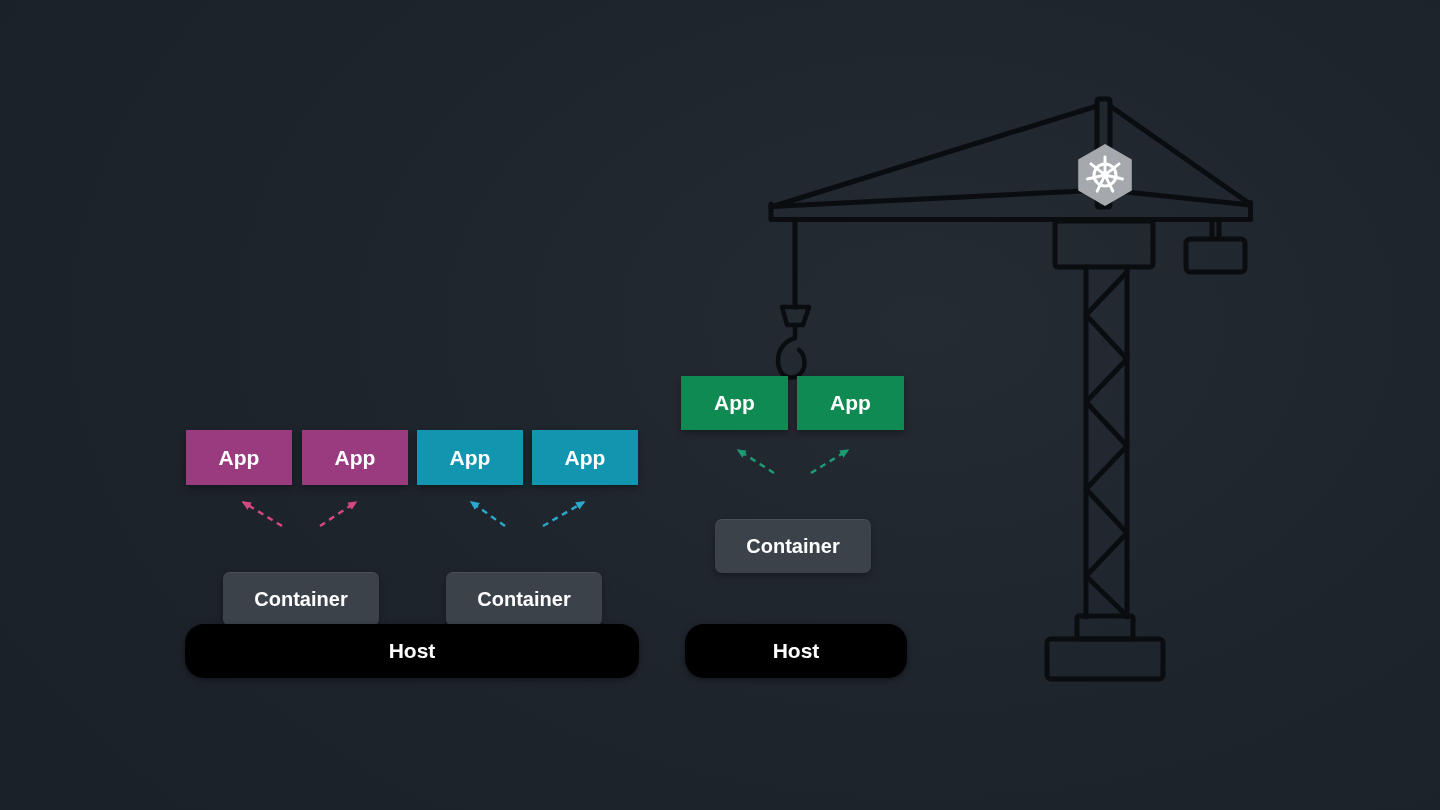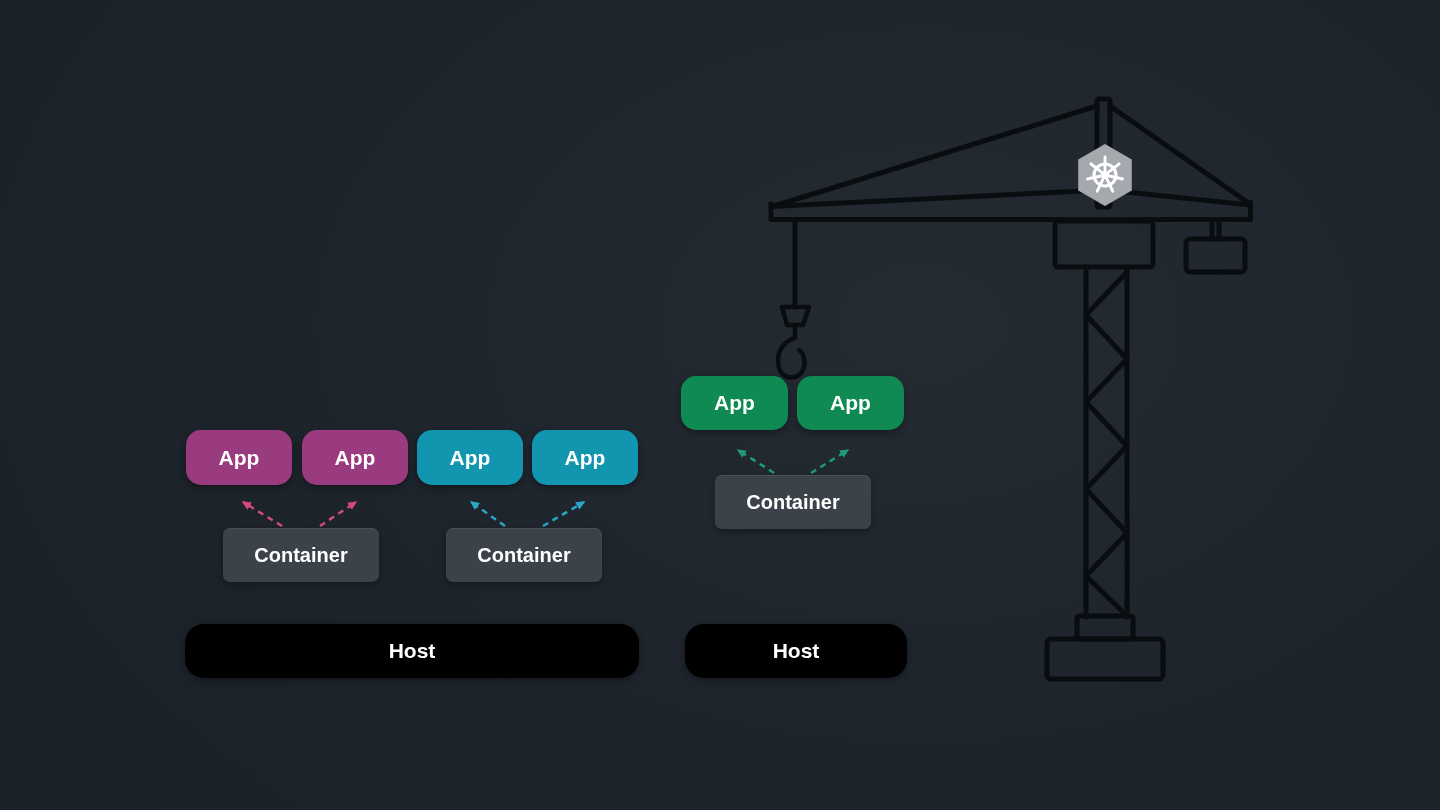--- a/index.html
+++ b/index.html
@@ -6,29 +6,30 @@
   .canvas{
     position:relative;width:1440px;height:810px;overflow:hidden;
     background:radial-gradient(1100px 760px at 64% 40%, #242b33 0%, #1e242c 55%, #1b2129 100%);
     font-family:"Liberation Sans","DejaVu Sans",sans-serif;
   }
   .art{position:absolute;left:0;top:0;z-index:1;pointer-events:none;}
   .box{
     position:absolute;z-index:2;display:flex;align-items:center;justify-content:center;
     color:#ffffff;font-weight:bold;box-sizing:border-box;
   }
-  .app{width:106px;height:55px;border-radius:15px;font-size:21px;
+  .app{width:106px;height:55px;border-radius:0;font-size:21px;
        box-shadow:0 3px 7px rgba(0,0,0,.35);}
   .app.green{width:107px;height:54px;}
   .purple{background:#9a3a7f;}
   .teal{background:#1295ae;}
   .green{background:#0f8a52;}
   .container-box{
     width:156px;height:54px;border-radius:7px;font-size:20px;background:#3b424a;
     box-shadow:inset 0 1px 0 rgba(255,255,255,.08), 0 3px 7px rgba(0,0,0,.3);
+    margin-top:44px;
   }
   .host-bar{
     height:54px;border-radius:19px;font-size:21px;background:#000000;
     box-shadow:0 2px 6px rgba(0,0,0,.4);
   }
 </style>
 </head>
 <body>
 
 <div class="canvas">

